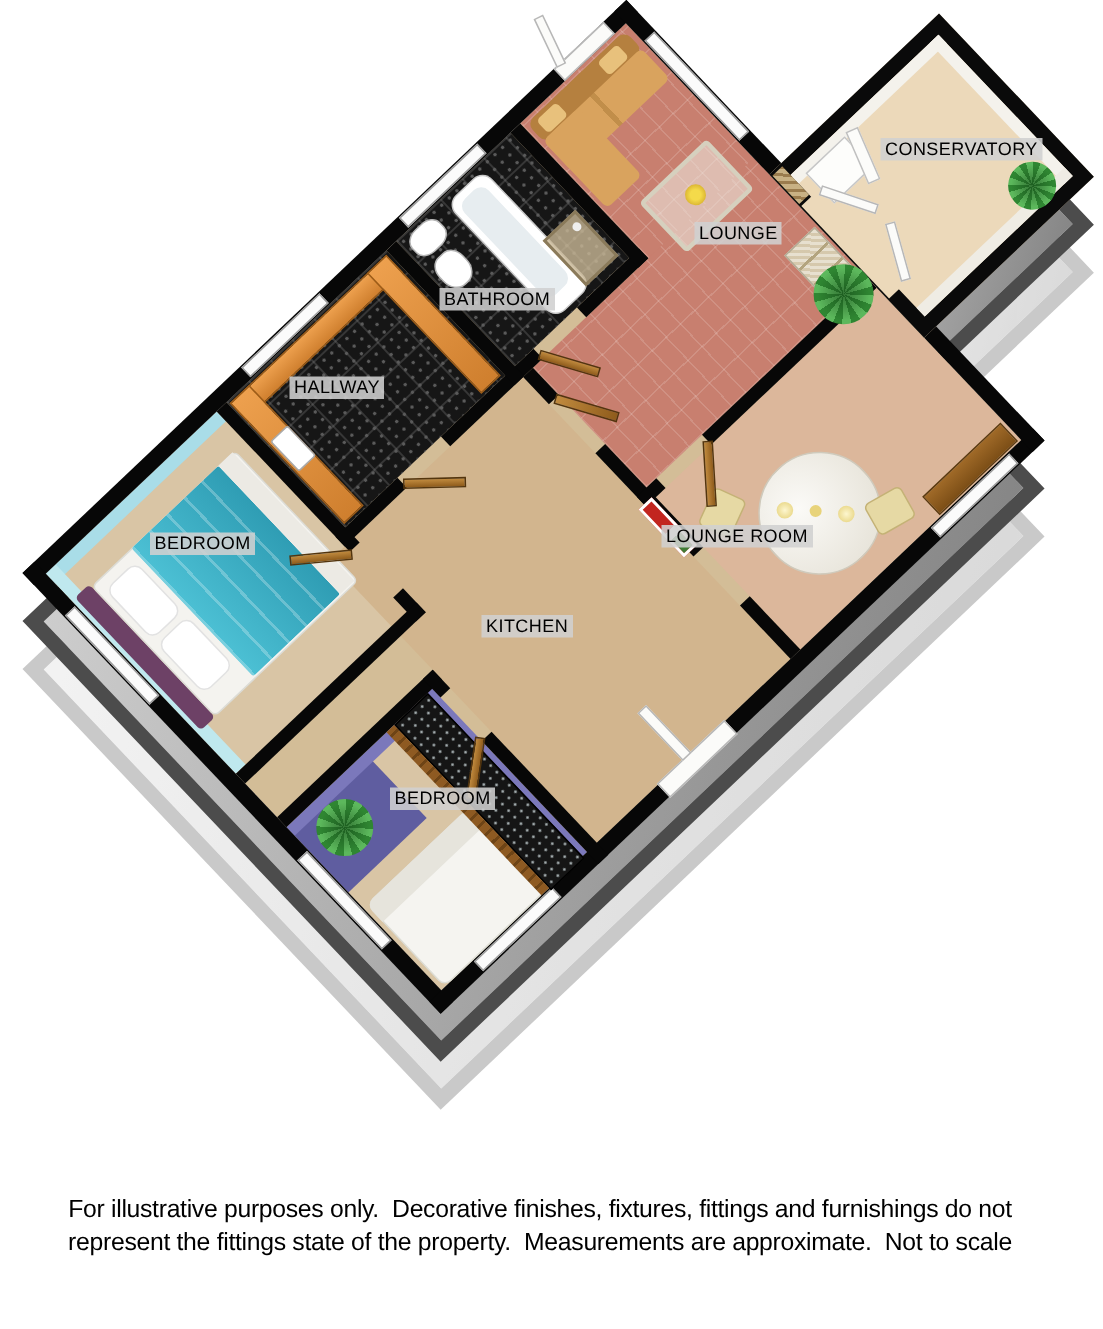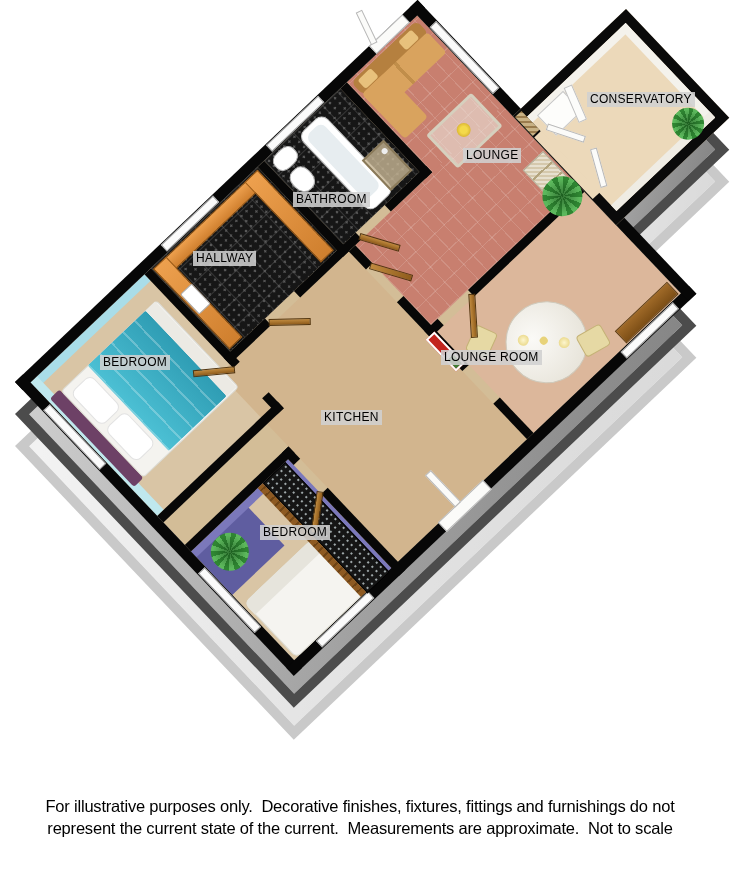--- a/index.html
+++ b/index.html
@@ -323,15 +323,15 @@
   <div class="lbl lbl-lounge">LOUNGE</div>
   <div class="lbl lbl-bathroom">BATHROOM</div>
   <div class="lbl lbl-kitchen">HALLWAY</div>
   <div class="lbl lbl-bed1">BEDROOM</div>
   <div class="lbl lbl-dining">LOUNGE ROOM</div>
   <div class="lbl lbl-hallway">KITCHEN</div>
   <div class="lbl lbl-bed2">BEDROOM</div>
 
   <div class="footer">
     <div class="footer-line">For illustrative purposes only.  Decorative finishes, fixtures, fittings and furnishings do not</div>
-    <div class="footer-line">represent the current state of the current.  Measurements are approximate.  Not to scale</div>
+    <div class="footer-line">represent the fittings state of the property.  Measurements are approximate.  Not to scale</div>
   </div>
 </div>
 
 </body></html>

